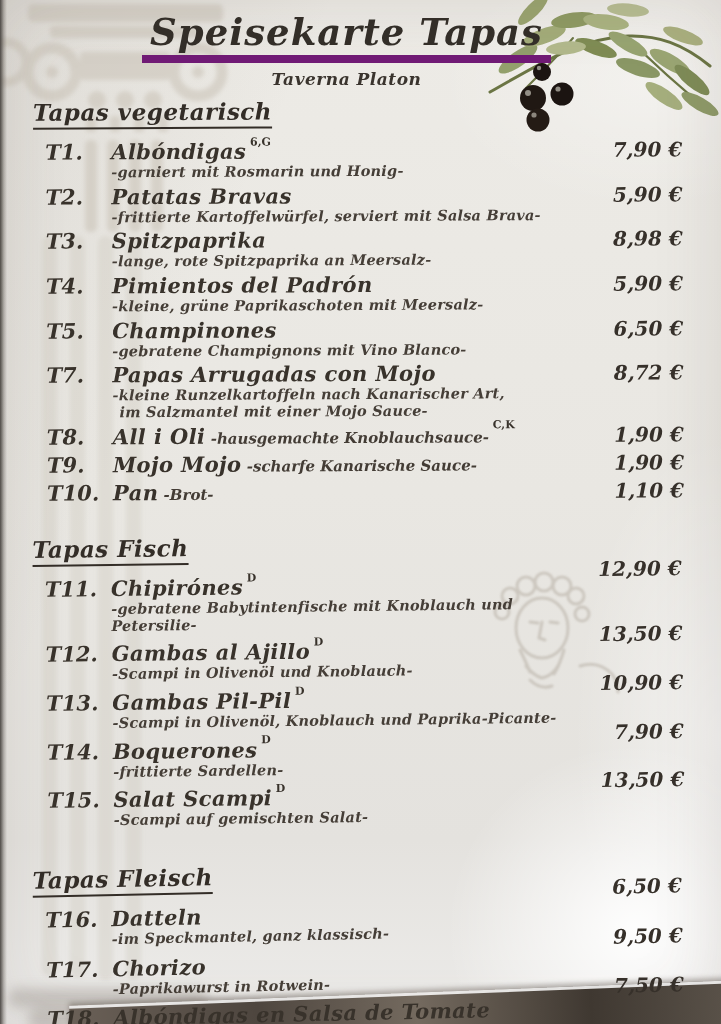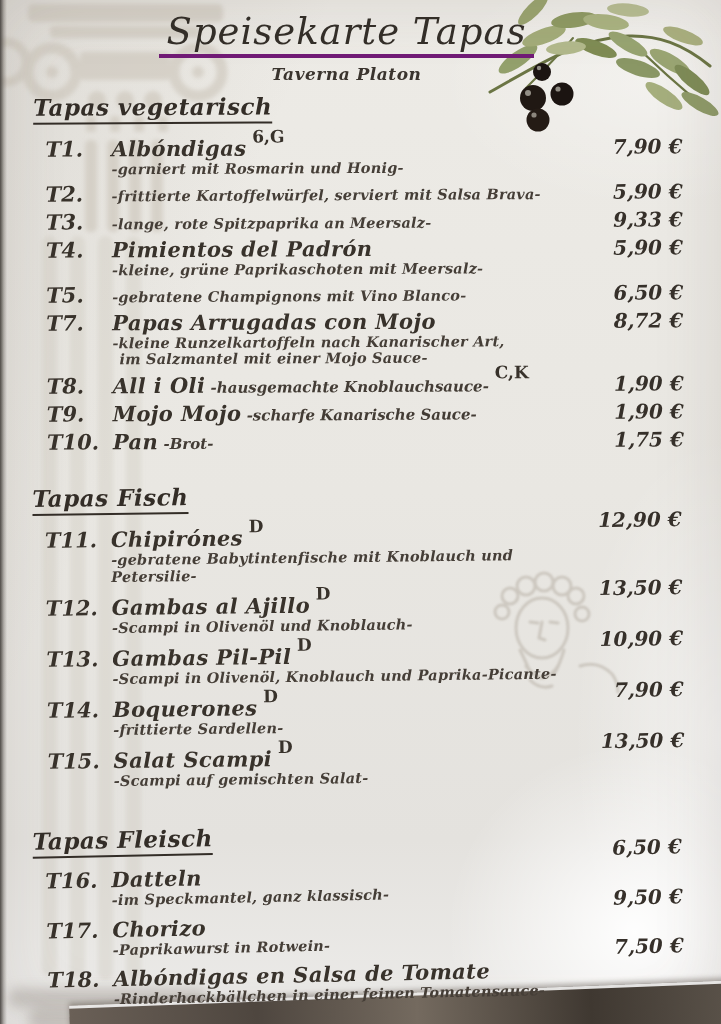--- a/index.html
+++ b/index.html
@@ -27,40 +27,40 @@
     box-shadow:0 -3px 5px rgba(60,50,40,.35);}
 
   
   .column-wm{position:absolute;left:0;top:0;z-index:1;opacity:.55;filter:blur(2px);}
   .bust-wm{position:absolute;left:468px;top:570px;z-index:1;opacity:.3;filter:blur(1px);}
   .olive{position:absolute;left:478px;top:-4px;z-index:2;}
 
   
   .menu-content{position:absolute;inset:0;z-index:5;}
   .header{padding-top:10px;text-align:center;transform:translateX(-14px);}
-  .title{display:inline-block;font-size:37px;font-weight:normal;font-style:italic;
-    color:#332e28;letter-spacing:1px;border-bottom:4px solid #701a75;padding:0 8px 1px;}
+  .title{display:inline-block;font-size:37px;font-weight:bold;font-style:italic;
+    color:#332e28;letter-spacing:1px;border-bottom:8px solid #701a75;padding:0 8px 1px;}
   .subtitle{margin-top:6px;font-size:17px;font-weight:bold;font-style:italic;
     color:#3a342e;letter-spacing:.5px;}
 
   .section{position:relative;padding:0 38px 0 34px;}
   .s0{margin-top:8px;transform:rotate(-0.3deg);--pshift:0px;}
   .s1{margin-top:28px;transform:rotate(-0.7deg);--pshift:-14px;}
   .s2{margin-top:34px;transform:rotate(-1.2deg);--pshift:-22px;}
 
   .heading{margin:0 0 10px 0;display:table;font-size:23px;font-weight:bold;font-style:italic;
     color:#332d27;letter-spacing:.5px;border-bottom:2px solid #332d27;padding-bottom:2px;}
 
   .row{display:flex;align-items:baseline;padding-left:12px;margin-top:3px;}
   .s1 .row{margin-top:7px;}
   .s2 .row{margin-top:8px;}
   .code{flex:none;width:66px;font-size:21px;font-weight:bold;font-style:italic;}
   .main{flex:1;min-width:0;}
   .name{font-size:21px;font-weight:bold;font-style:italic;letter-spacing:.4px;line-height:1.0;}
-  .sup{font-size:17px;font-weight:bold;position:relative;top:-7px;letter-spacing:0;}
+  .sup{font-size:11px;font-weight:bold;position:relative;top:-7px;letter-spacing:0;}
   .inline-desc{font-size:15px;font-weight:bold;font-style:italic;color:#433c35;}
   .desc{display:block;margin-top:1px;}
   .desc-line{display:block;font-size:14.5px;font-weight:bold;font-style:italic;
     color:#453e37;line-height:1.15;letter-spacing:.2px;}
   .desc-line.cont{padding-left:7px;}
   .price{flex:none;margin-left:auto;padding-left:10px;font-size:20px;font-weight:bold;
     font-style:italic;white-space:nowrap;position:relative;top:var(--pshift,0px);color:#36302a;}
 </style>
 </head>
 <body>
@@ -174,51 +174,54 @@
       <span class="desc">
                 <span class="desc-line">-garniert mit Rosmarin und Honig-</span>
               </span>
     </span>
     <span class="price">7,90 €</span>
   </div>
 
   <div class="row">
     <span class="code">T2.</span>
     <span class="main">
+      <span class="nameline"><span class="name">Patatas Bravas</span></span>
       <span class="desc">
                 <span class="desc-line">-frittierte Kartoffelwürfel, serviert mit Salsa Brava-</span>
               </span>
     </span>
     <span class="price">5,90 €</span>
   </div>
 
   <div class="row">
     <span class="code">T3.</span>
     <span class="main">
+      <span class="nameline"><span class="name">Spitzpaprika</span></span>
       <span class="desc">
                 <span class="desc-line">-lange, rote Spitzpaprika an Meersalz-</span>
               </span>
     </span>
-    <span class="price">9,33 €</span>
+    <span class="price">8,98 €</span>
   </div>
 
   <div class="row">
     <span class="code">T4.</span>
     <span class="main">
       <span class="nameline"><span class="name">Pimientos del Padrón</span></span>
       <span class="desc">
                 <span class="desc-line">-kleine, grüne Paprikaschoten mit Meersalz-</span>
               </span>
     </span>
     <span class="price">5,90 €</span>
   </div>
 
   <div class="row">
     <span class="code">T5.</span>
     <span class="main">
+      <span class="nameline"><span class="name">Champinones</span></span>
       <span class="desc">
                 <span class="desc-line">-gebratene Champignons mit Vino Blanco-</span>
               </span>
     </span>
     <span class="price">6,50 €</span>
   </div>
 
   <div class="row">
     <span class="code">T7.</span>
     <span class="main">
@@ -248,21 +251,21 @@
     </span>
     <span class="price">1,90 €</span>
   </div>
 
   <div class="row">
     <span class="code">T10.</span>
     <span class="main">
       <span class="nameline"><span class="name">Pan</span><span class="inline-desc">&nbsp;-Brot-</span></span>
       
     </span>
-    <span class="price">1,75 €</span>
+    <span class="price">1,10 €</span>
   </div>
 </div>
   </section>
 
   <section class="section s1">
     <h2 class="heading">
           <span class="heading-main">Tapas Fisch</span>
         </h2>
     <div class="items">
   <div class="row">

